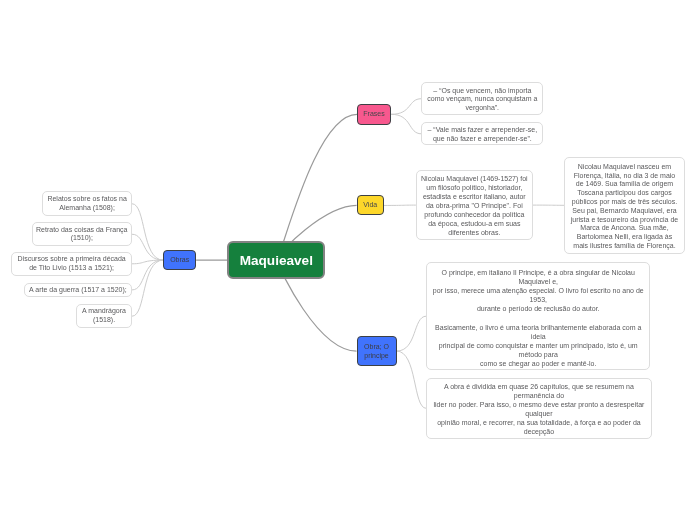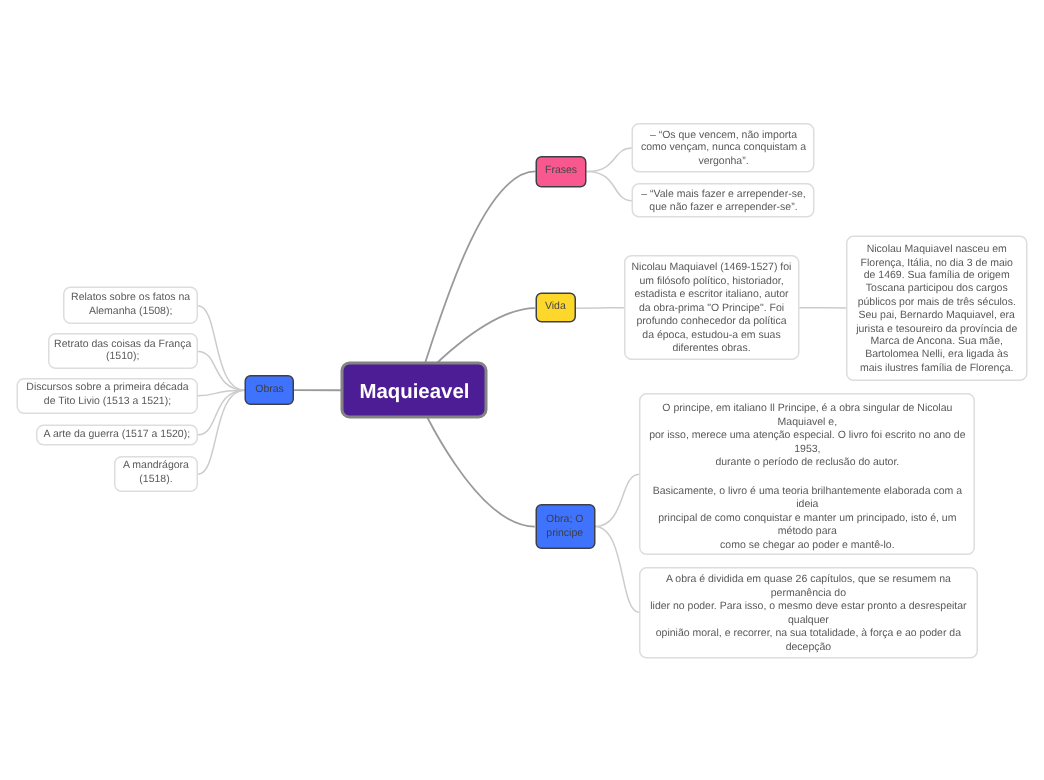--- a/index.html
+++ b/index.html
@@ -31,21 +31,21 @@
     <path d="M 396.5 351.05 C 417.28999999999996 351.05, 412.835 408.3, 426.2 408.3" fill="none" stroke="#cccccc" stroke-width="1"></path>
     <path d="M 196.10000000000002 260.1 L 227.3 260.15" fill="none" stroke="#9a9a9a" stroke-width="1.2"></path>
     <path d="M 163.3 260.1 C 141.39000000000001 260.1, 146.085 203.75, 132 203.75" fill="none" stroke="#cccccc" stroke-width="1"></path>
     <path d="M 163.3 260.1 C 141.39000000000001 260.1, 146.085 234.25, 132 234.25" fill="none" stroke="#cccccc" stroke-width="1"></path>
     <path d="M 163.3 260.1 C 141.39000000000001 260.1, 146.085 263.8, 132 263.8" fill="none" stroke="#cccccc" stroke-width="1"></path>
     <path d="M 163.3 260.1 C 141.39000000000001 260.1, 146.085 289.90000000000003, 132 289.90000000000003" fill="none" stroke="#cccccc" stroke-width="1"></path>
     <path d="M 163.3 260.1 C 141.39000000000001 260.1, 146.085 316.2, 132 316.2" fill="none" stroke="#cccccc" stroke-width="1"></path>
   </svg>
 
 <div id="nodes">
-  <div class="node root-node" style="left: 227.3px; top: 241px; width: 98px; height: 38.3px; background: #4c1d95; border-color: rgb(131, 131, 131); color: rgb(255, 255, 255);">
+  <div class="node root-node" style="left: 227.3px; top: 241px; width: 98px; height: 38.3px; background: #15803d; border-color: rgb(131, 131, 131); color: rgb(255, 255, 255);">
     <span>Maquieavel</span>
   </div>
   <div class="node branch" style="left: 357px; top: 103.8px; width: 34.1px; height: 21px; background: rgb(248, 88, 142); border-color: rgb(60, 64, 68); color: rgb(70, 70, 74);">
     <span>Frases</span>
   </div>
   <div class="node leaf" style="left: 421.4px; top: 81.9px; width: 121.9px; height: 33.6px; line-height: 8.85px; padding-top: 2.2px;">
     <span>– “Os que vencem, não importa
 como vençam, nunca conquistam a
 vergonha”.</span>
   </div>

